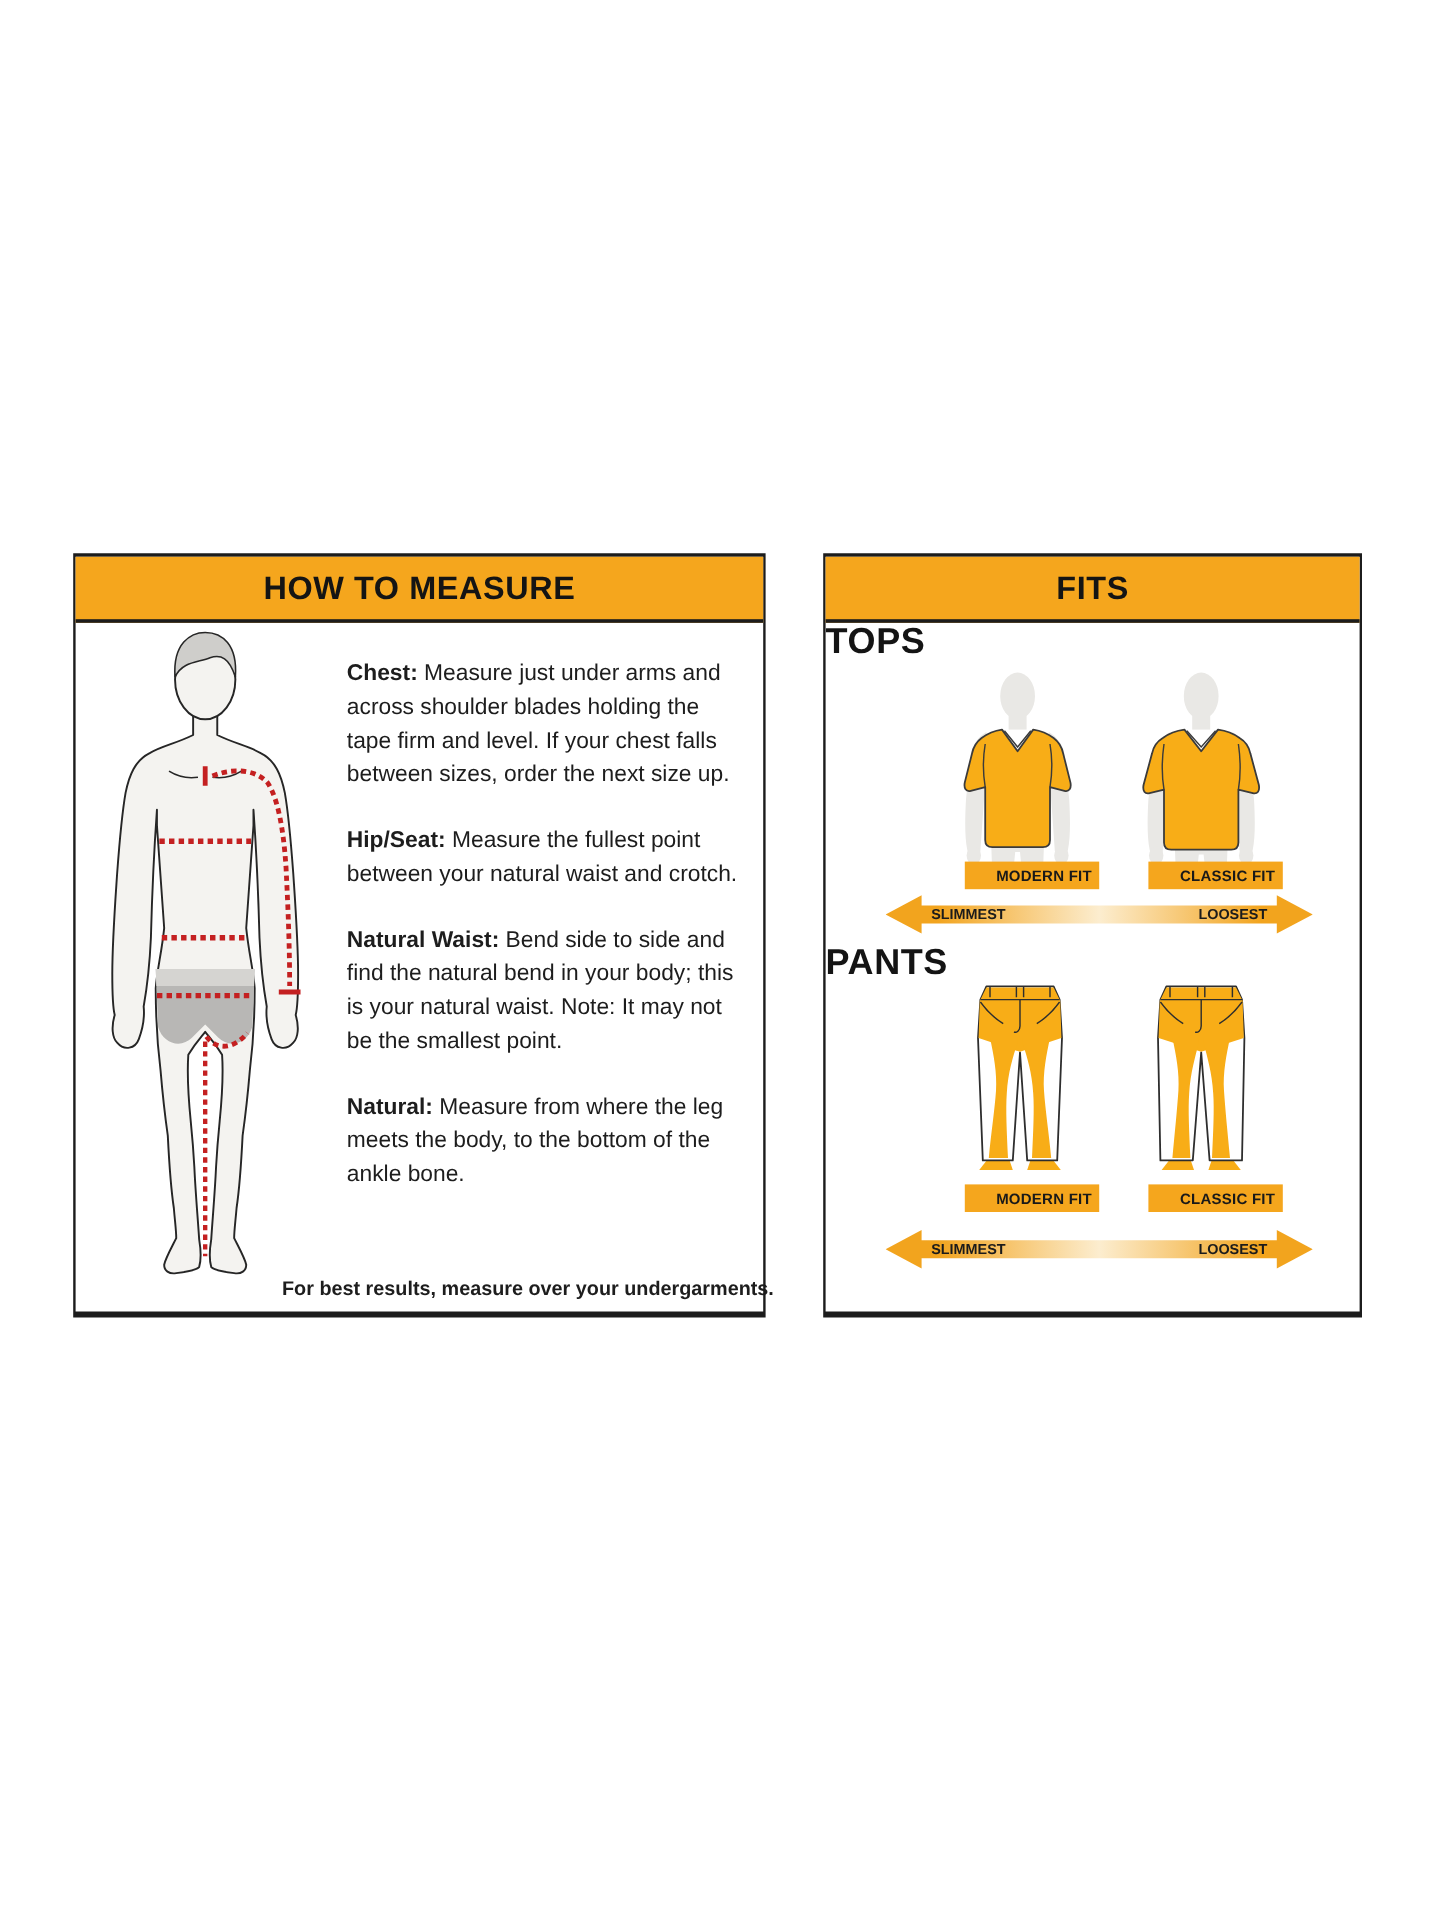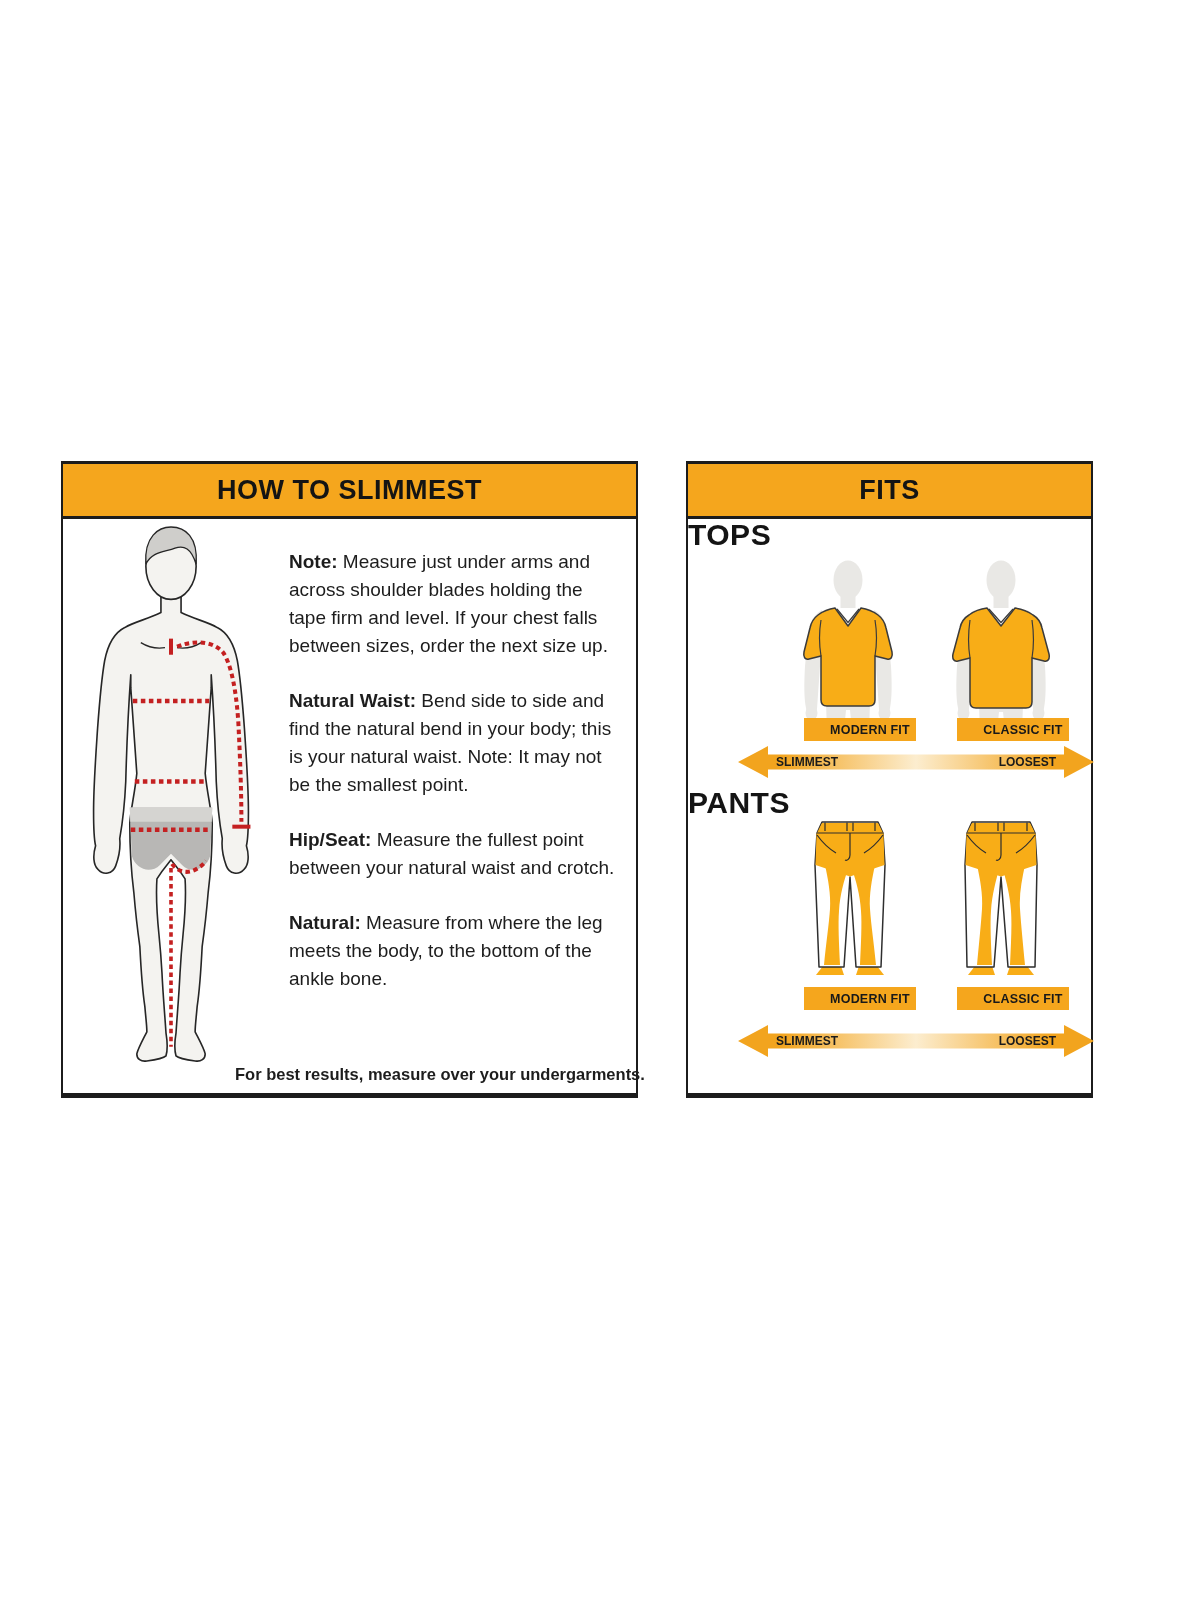--- a/index.html
+++ b/index.html
@@ -1,19 +1,19 @@
 <!DOCTYPE html>
 <html><head>
 <meta charset="utf-8">
 <style>
   html,body{margin:0;padding:0;background:#ffffff;}
   body{width:1200px;height:1600px;position:relative;font-family:"Liberation Sans",sans-serif;color:#1c1c1c;}
   .panel{position:absolute;top:461px;background:#fff;border:2px solid #1c1c1c;border-top-width:3px;border-bottom-width:5px;box-sizing:border-box;}
   .panel-left{left:61px;width:577px;height:637px;}
-  .panel-right{left:686px;width:407px;height:637px;}
+  .panel-right{left:686px;width:449px;height:637px;}
   .panel-header{height:52px;background:#F5A61D;border-bottom:3px solid #1c1c1c;display:flex;align-items:center;justify-content:center;font-size:27px;font-weight:700;letter-spacing:.5px;color:#141414;}
   .abs{position:absolute;}
   
   .instructions{position:absolute;left:226px;top:84px;width:330px;font-size:19px;line-height:28px;color:#1d1d1d;}
   .instructions p{margin:0 0 27px 0;}
   .instructions b{font-weight:700;}
   .footnote{position:absolute;left:172px;top:601px;font-size:16.5px;font-weight:700;white-space:nowrap;color:#1d1d1d;}
   
   .section-heading{position:absolute;left:0;width:100%;text-align:left;font-size:30px;font-weight:700;letter-spacing:.5px;color:#141414;}
   .fit-badge{position:absolute;width:92px;height:23px;background:#F5A61D;display:flex;align-items:center;justify-content:center;font-size:12.5px;font-weight:700;letter-spacing:.2px;color:#191919;z-index:5;padding-left:20px;}
@@ -21,21 +21,21 @@
   .scale-label{position:absolute;top:0;height:36px;display:flex;align-items:center;font-size:12px;font-weight:700;color:#1b1b1b;z-index:3;text-align:right;}
   .scale-label.left{left:38px;}
   .scale-label.right{right:38px;margin-left:20px;}
   svg{display:block;}
 </style>
 </head>
 <body>
 
 <div class="panel panel-left">
   <div class="panel-header">
-    <span>HOW TO SLIMMEST</span>
+    <span>HOW TO MEASURE</span>
   </div>
 
   <div class="abs" style="left:20px;top:58px;">
     <svg width="176" height="548" viewBox="0 0 172 545">
 
       <path d="M76,74 L76,90
                C62,97 50,99 40,105
                C28,111 23,123 20,138
                C17,155 15,178 13,205
                C11,235 9,262 9,288
@@ -100,23 +100,23 @@
         <path d="M48,178 L124,178" stroke-width="4.5" stroke-dasharray="4.5 3.5"></path>
         <path d="M50,258 L122,258" stroke-width="4.5" stroke-dasharray="4.5 3.5"></path>
         <path d="M46,306 L126,306" stroke-width="4.5" stroke-dasharray="4.5 3.5"></path>
         <path d="M87,340 C96,352 110,350 121,337" stroke-width="4" stroke-dasharray="4.5 3.5"></path>
         <path d="M86,344 L86,522" stroke-width="3.6" stroke-dasharray="4.5 3.5"></path>
       </g>
     </svg>
   </div>
 
   <div class="instructions">
-    <p><b>Note:</b> <span>Measure just under arms and across shoulder blades holding the tape firm and level. If your chest falls between sizes, order the next size up.</span></p>
+    <p><b>Chest:</b> <span>Measure just under arms and across shoulder blades holding the tape firm and level. If your chest falls between sizes, order the next size up.</span></p>
+    <p><b>Hip/Seat:</b> <span>Measure the fullest point between your natural waist and crotch.</span></p>
     <p><b>Natural Waist:</b> <span>Bend side to side and find the natural bend in your body; this is your natural waist. Note: It may not be the smallest point.</span></p>
-    <p><b>Hip/Seat:</b> <span>Measure the fullest point between your natural waist and crotch.</span></p>
     <p><b>Natural:</b> <span>Measure from where the leg meets the body, to the bottom of the ankle bone.</span></p>
   </div>
 
   <div class="footnote">For best results, measure over your undergarments.</div>
 </div>
 
 <div class="panel panel-right">
   <div class="panel-header">
     <span>FITS</span>
   </div>

